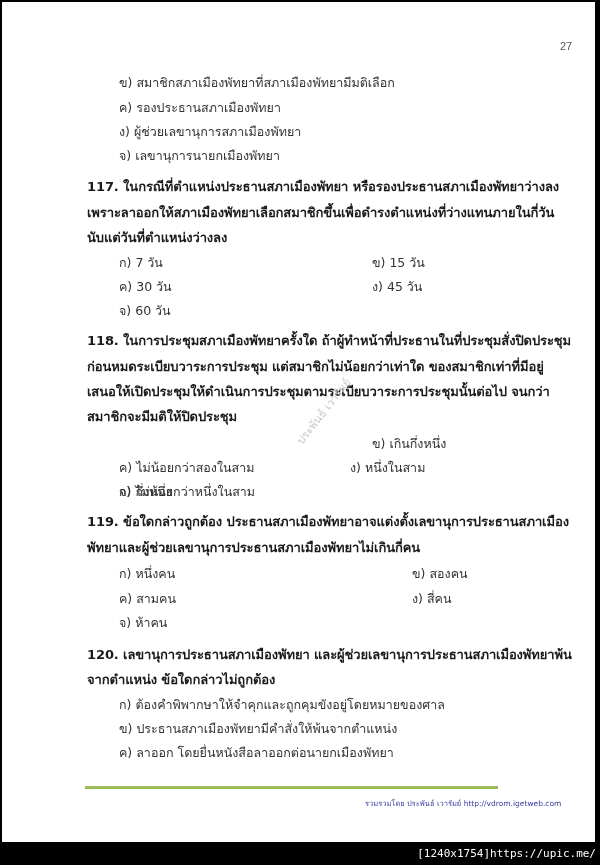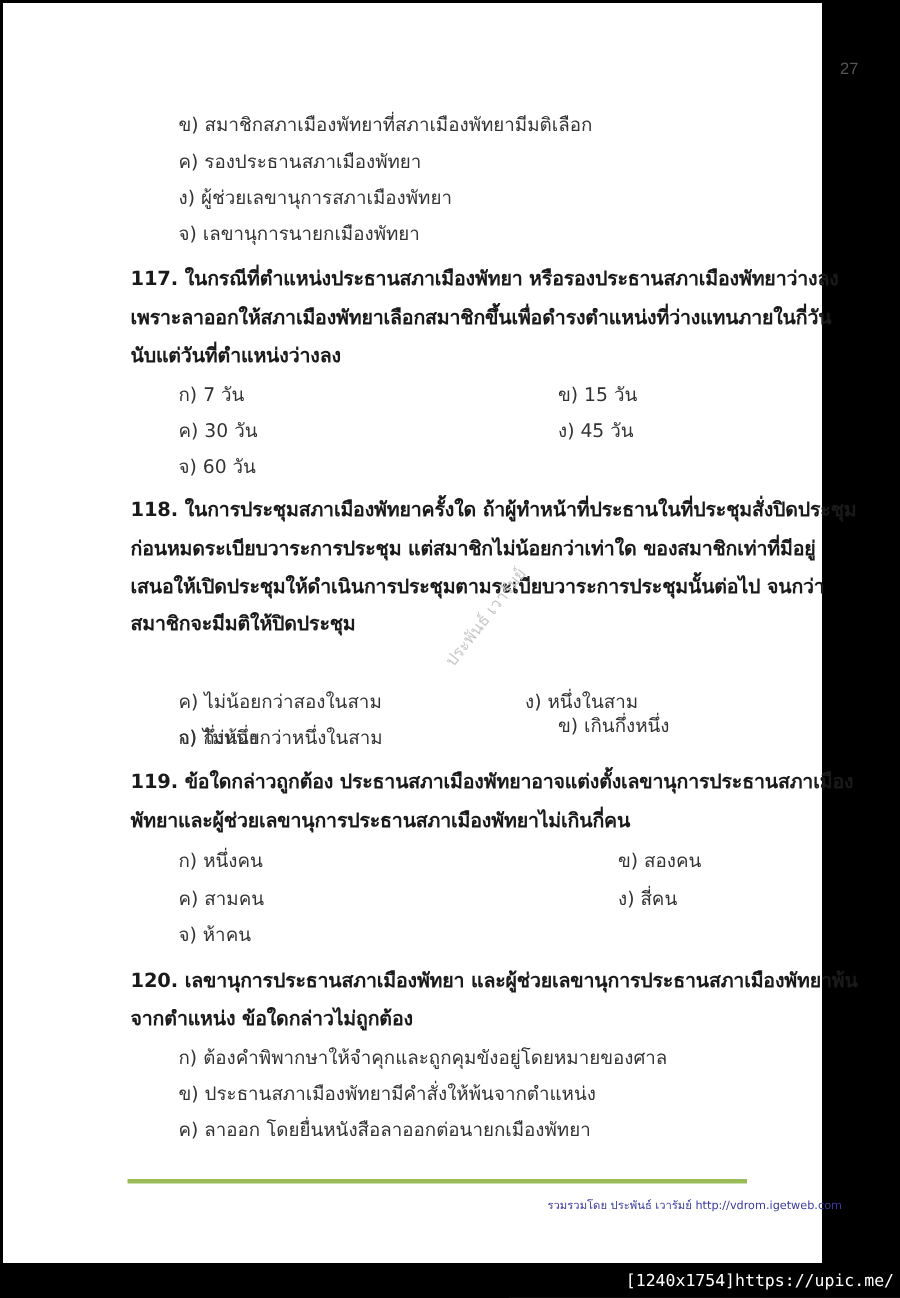--- a/index.html
+++ b/index.html
@@ -12,21 +12,21 @@
   }
   .frame {
     position: absolute;
     left: 0; top: 0;
     width: 600px; height: 865px;
     background: #000;
   }
   .page {
     position: absolute;
     left: 2px; top: 2px;
-    width: 546px;
+    width: 593px;
     height: 840px;
     background: #fff;
     font-family: "DejaVu Sans", "Liberation Sans", sans-serif;
     color: #222;
   }
   .page-number {
     position: absolute;
     left: 558px; top: 38px;
     font-size: 11px;
     color: #555;
@@ -108,21 +108,21 @@
     <div class="line opt" style="left:370px; top:253px;">ข) 15 วัน</div>
     <div class="line opt" style="left:117px; top:277px;">ค) 30 วัน</div>
     <div class="line opt" style="left:370px; top:277px;text-align:center;">ง) 45 วัน</div>
     <div class="line opt" style="left:117px; top:301px;">จ) 60 วัน</div>
 
     <div class="line q" style="left:85px; top:331px;">118. ในการประชุมสภาเมืองพัทยาครั้งใด ถ้าผู้ทำหน้าที่ประธานในที่ประชุมสั่งปิดประชุม</div>
     <div class="line q" style="left:85px; top:357px;">ก่อนหมดระเบียบวาระการประชุม แต่สมาชิกไม่น้อยกว่าเท่าใด ของสมาชิกเท่าที่มีอยู่</div>
     <div class="line q" style="left:85px; top:382px;">เสนอให้เปิดประชุมให้ดำเนินการประชุมตามระเบียบวาระการประชุมนั้นต่อไป จนกว่า</div>
     <div class="line q" style="left:85px; top:407px;">สมาชิกจะมีมติให้ปิดประชุม</div>
     <div class="line opt" style="left:117px; top:434px;margin-top:48px;">ก) กึ่งหนึ่ง</div>
-    <div class="line opt" style="left:370px; top:434px;margin-top:40px;">ข) เกินกึ่งหนึ่ง</div>
+    <div class="line opt" style="left:370px; top:434px;">ข) เกินกึ่งหนึ่ง</div>
     <div class="line opt" style="left:117px; top:458px;">ค) ไม่น้อยกว่าสองในสาม</div>
     <div class="line opt" style="left:348px; top:458px;">ง) หนึ่งในสาม</div>
     <div class="line opt" style="left:117px; top:482px;">จ) ไม่น้อยกว่าหนึ่งในสาม</div>
 
     <div class="line q" style="left:85px; top:512px;">119. ข้อใดกล่าวถูกต้อง ประธานสภาเมืองพัทยาอาจแต่งตั้งเลขานุการประธานสภาเมือง</div>
     <div class="line q" style="left:85px; top:538px;">พัทยาและผู้ช่วยเลขานุการประธานสภาเมืองพัทยาไม่เกินกี่คน</div>
     <div class="line opt" style="left:117px; top:564px;">ก) หนึ่งคน</div>
     <div class="line opt" style="left:410px; top:564px;">ข) สองคน</div>
     <div class="line opt" style="left:117px; top:589px;">ค) สามคน</div>
     <div class="line opt" style="left:410px; top:589px;">ง) สี่คน</div>

